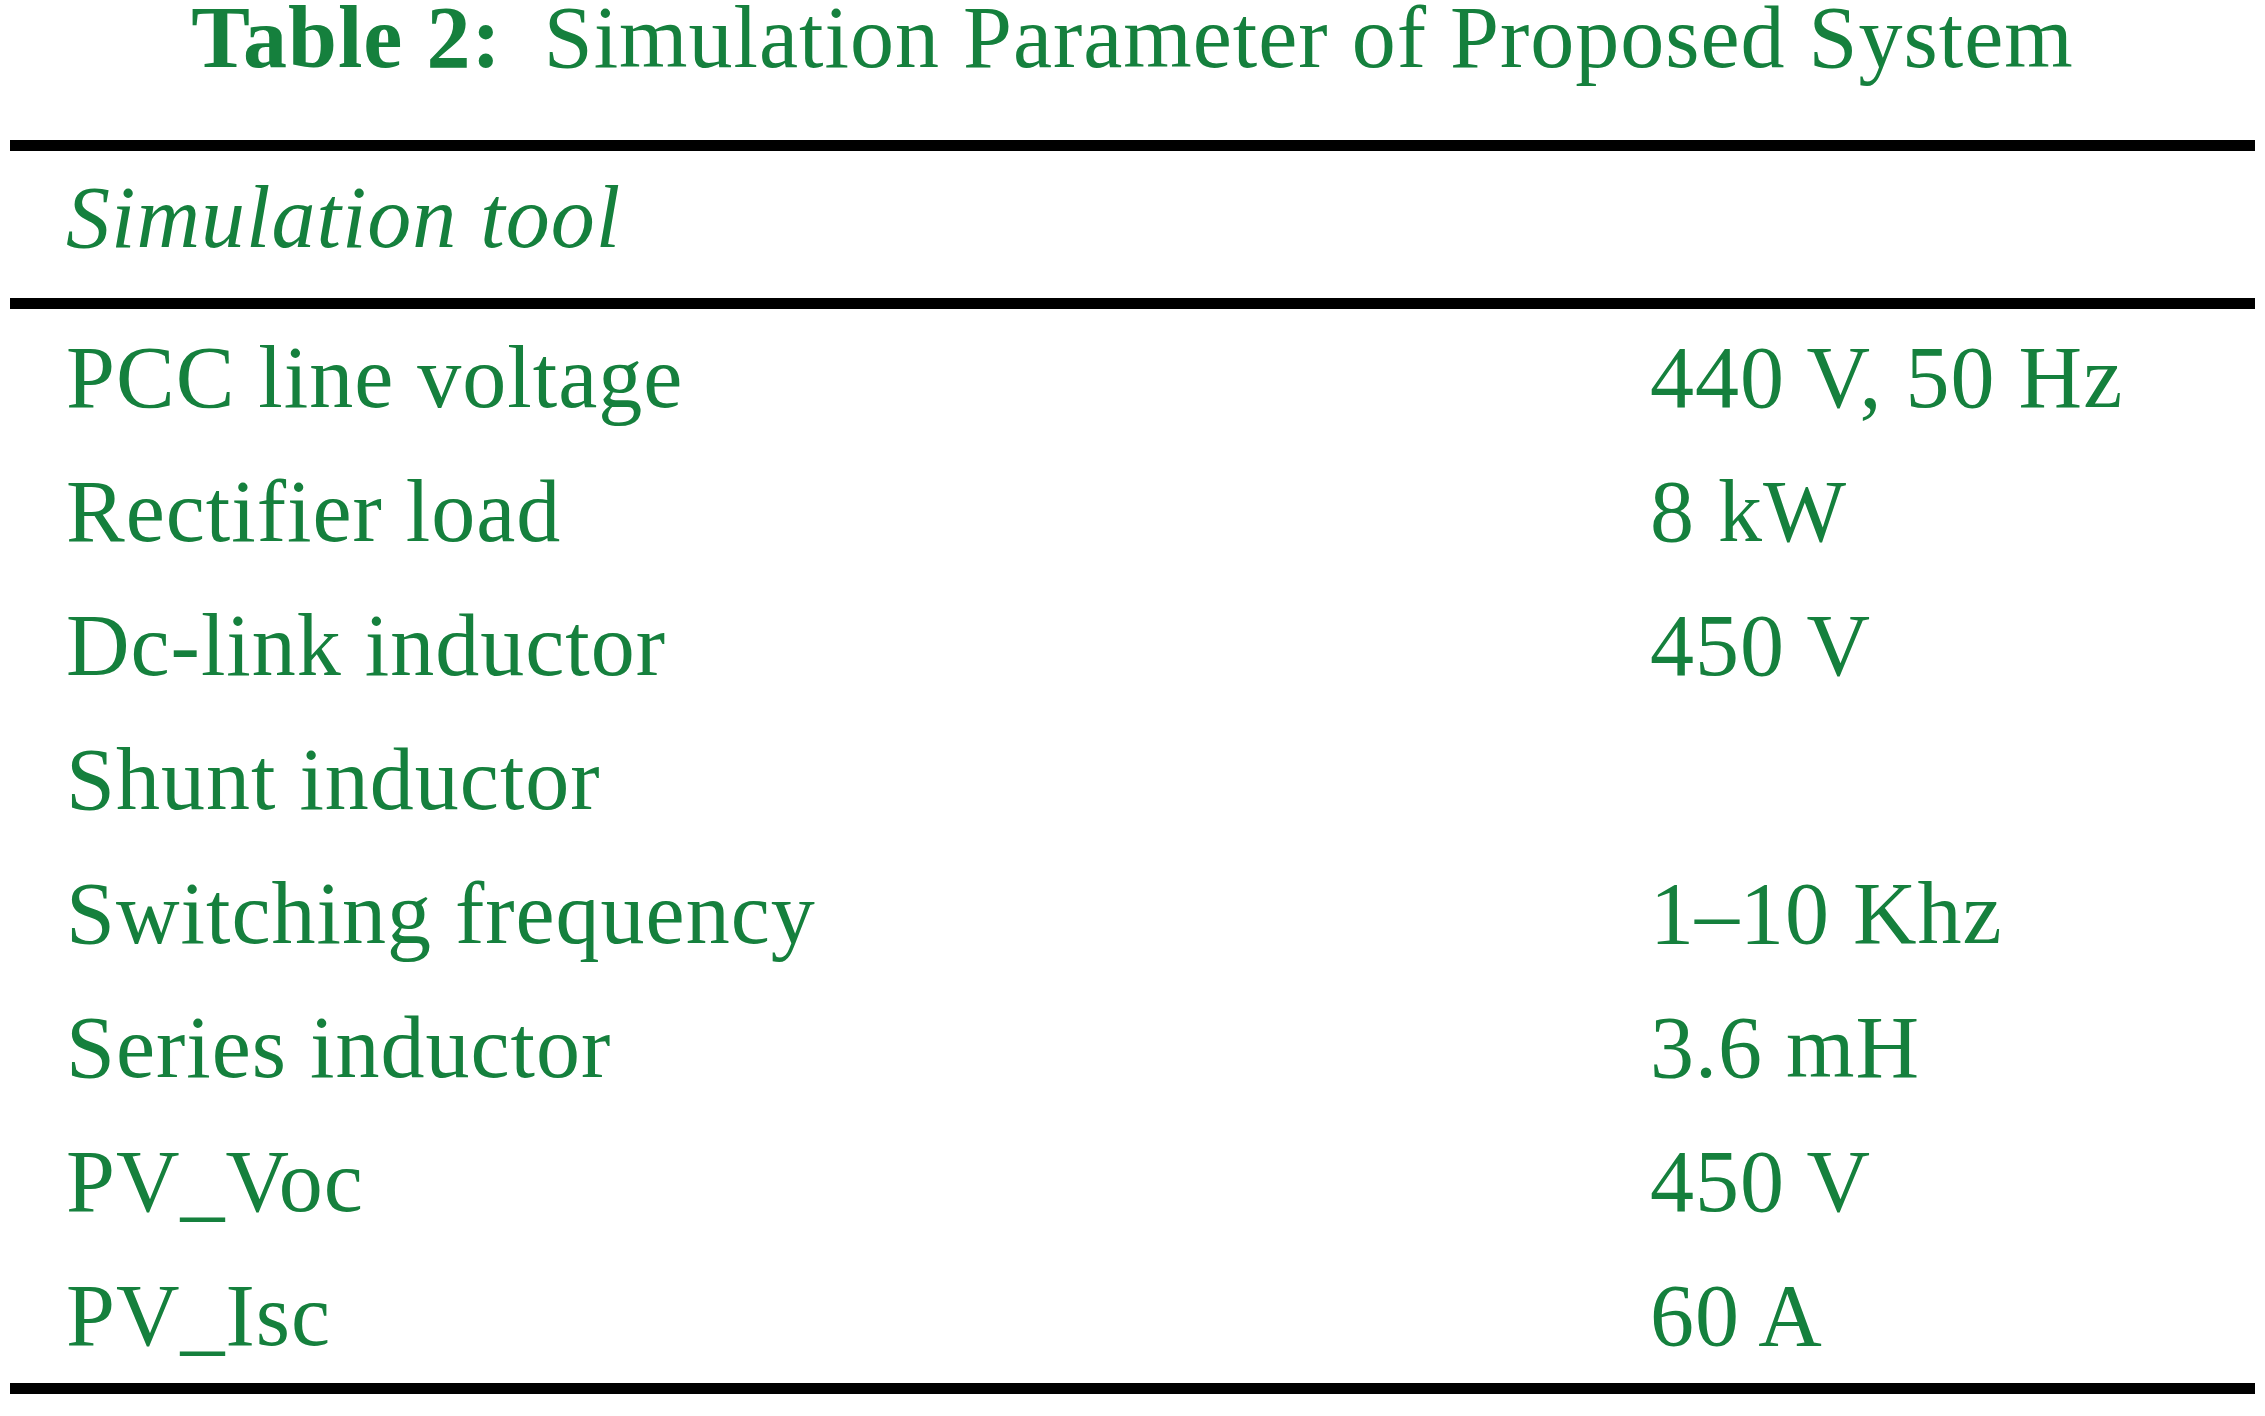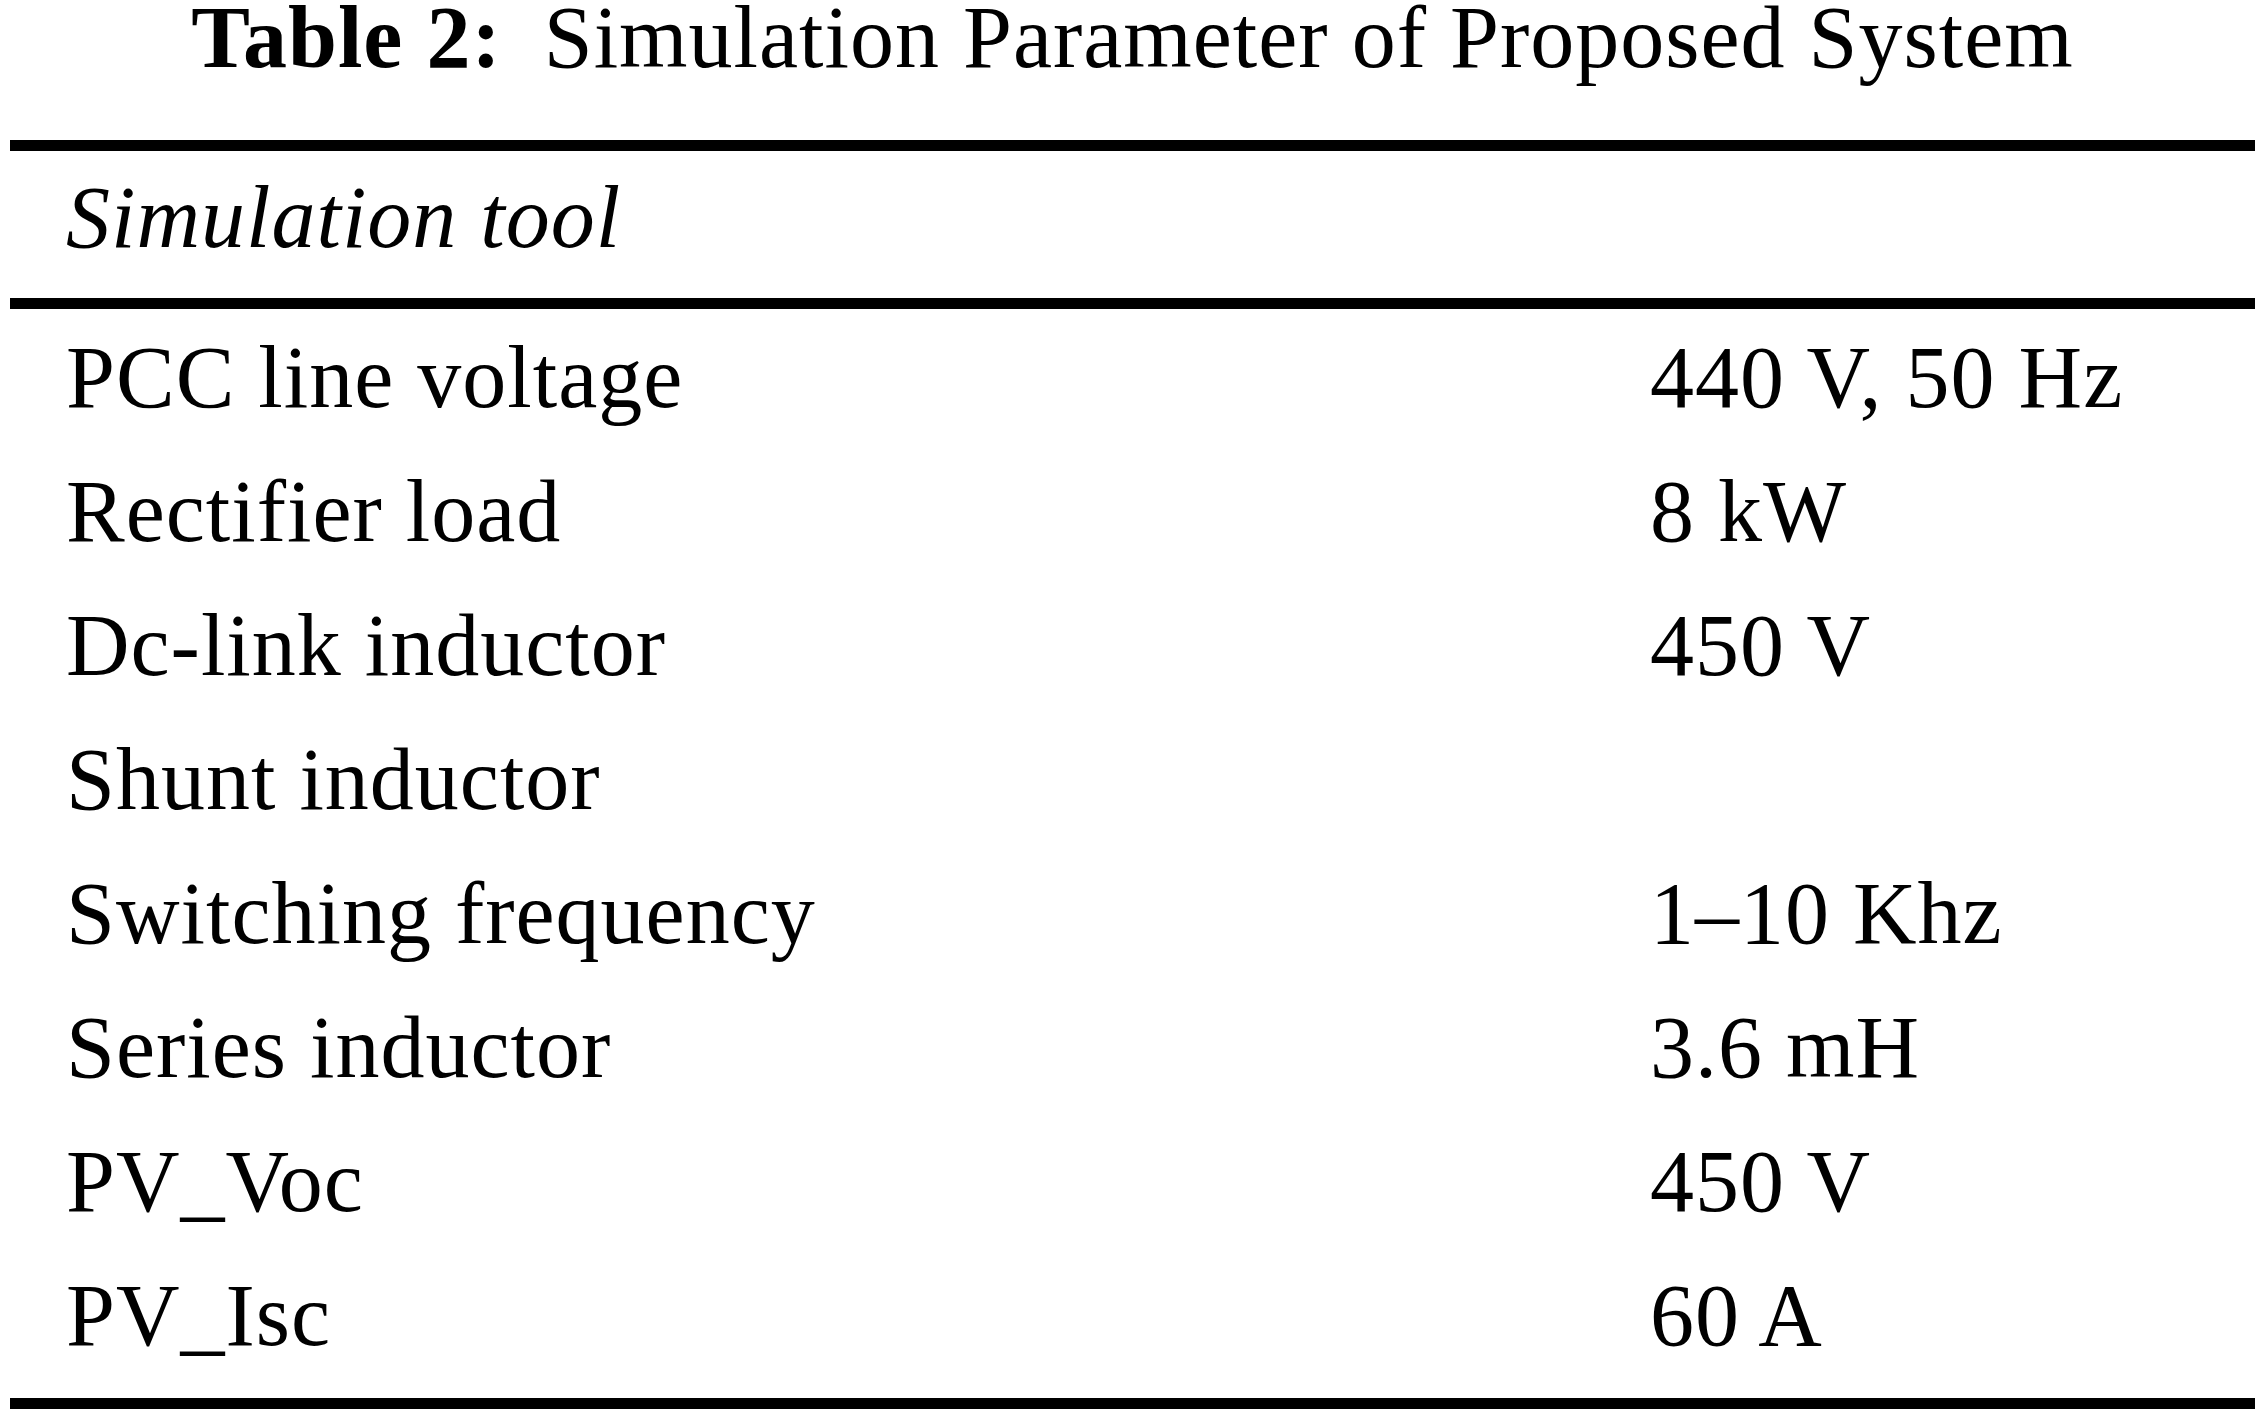--- a/index.html
+++ b/index.html
@@ -6,21 +6,21 @@
     margin: 0;
     padding: 0;
     background: #ffffff;
   }
   .canvas {
     position: relative;
     width: 2265px;
     height: 1416px;
     background: #ffffff;
     font-family: "Liberation Serif", "DejaVu Serif", serif;
-    color: #000000;
+    color: #15803d;
     overflow: hidden;
   }
   .caption {
     position: absolute;
     top: -7px;
     left: 0;
     width: 100%;
     text-align: center;
     font-size: 88px;
     line-height: 90px;
@@ -45,21 +45,20 @@
   }
   .thead-row {
     position: relative;
     height: 147px;
     line-height: 134px;
     border-bottom: 11px solid #000000;
     font-style: italic;
   }
   .tbody {
     padding-top: 2px;
-    padding-bottom: 15px;
   }
   .trow {
     position: relative;
     height: 134px;
     line-height: 134px;
   }
   .param-cell {
     padding-left: 56px;
     white-space: nowrap;
   }

